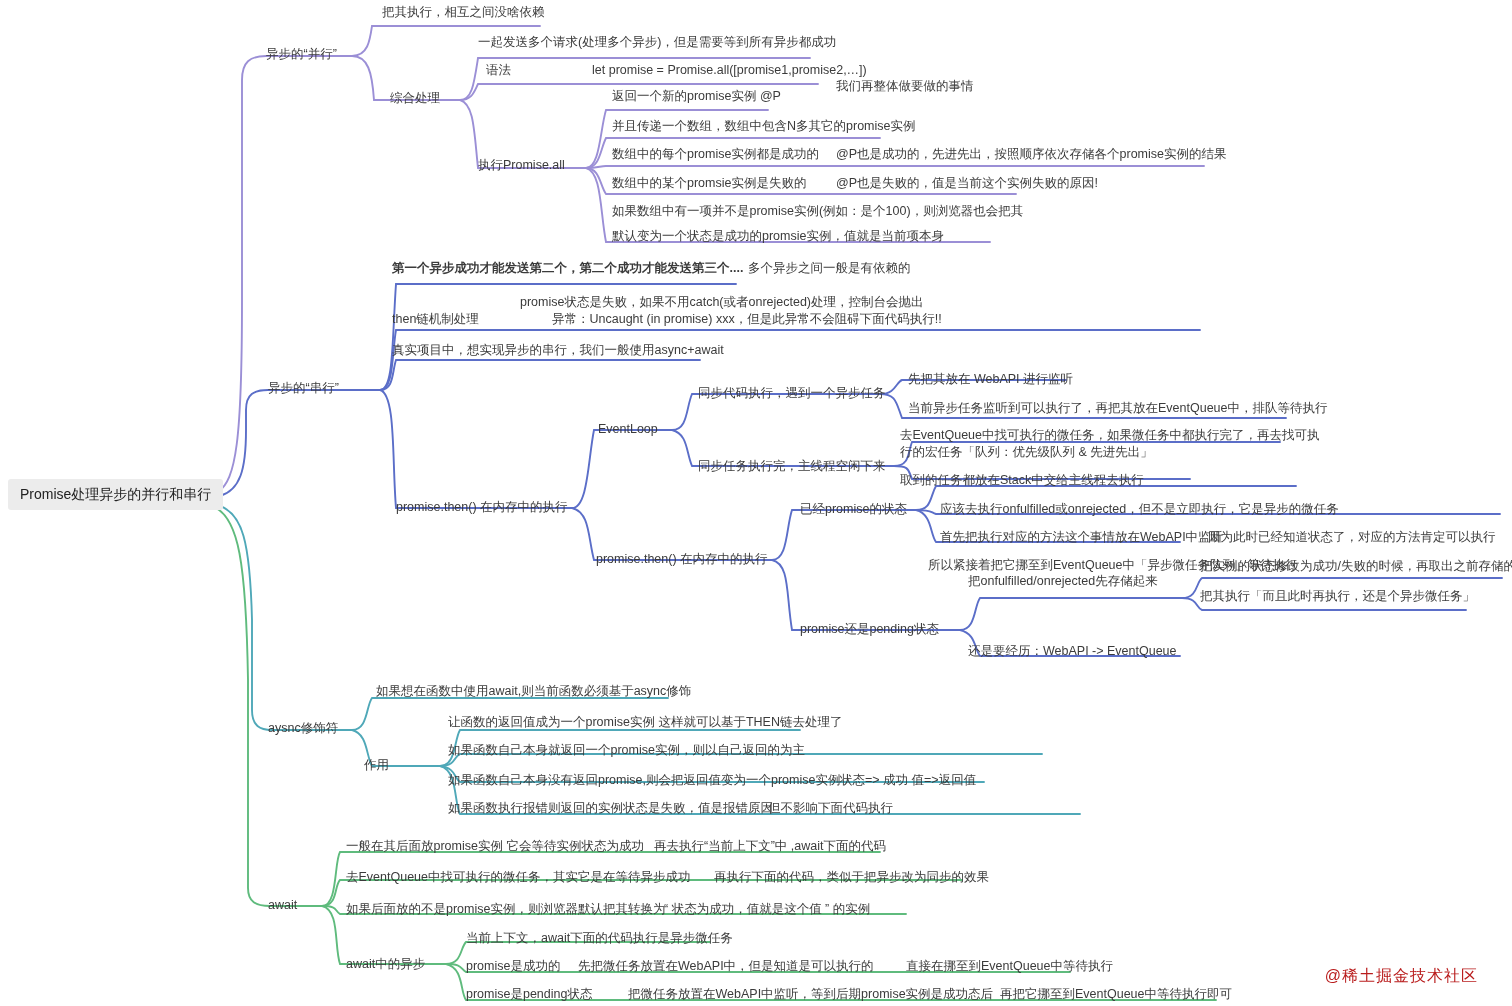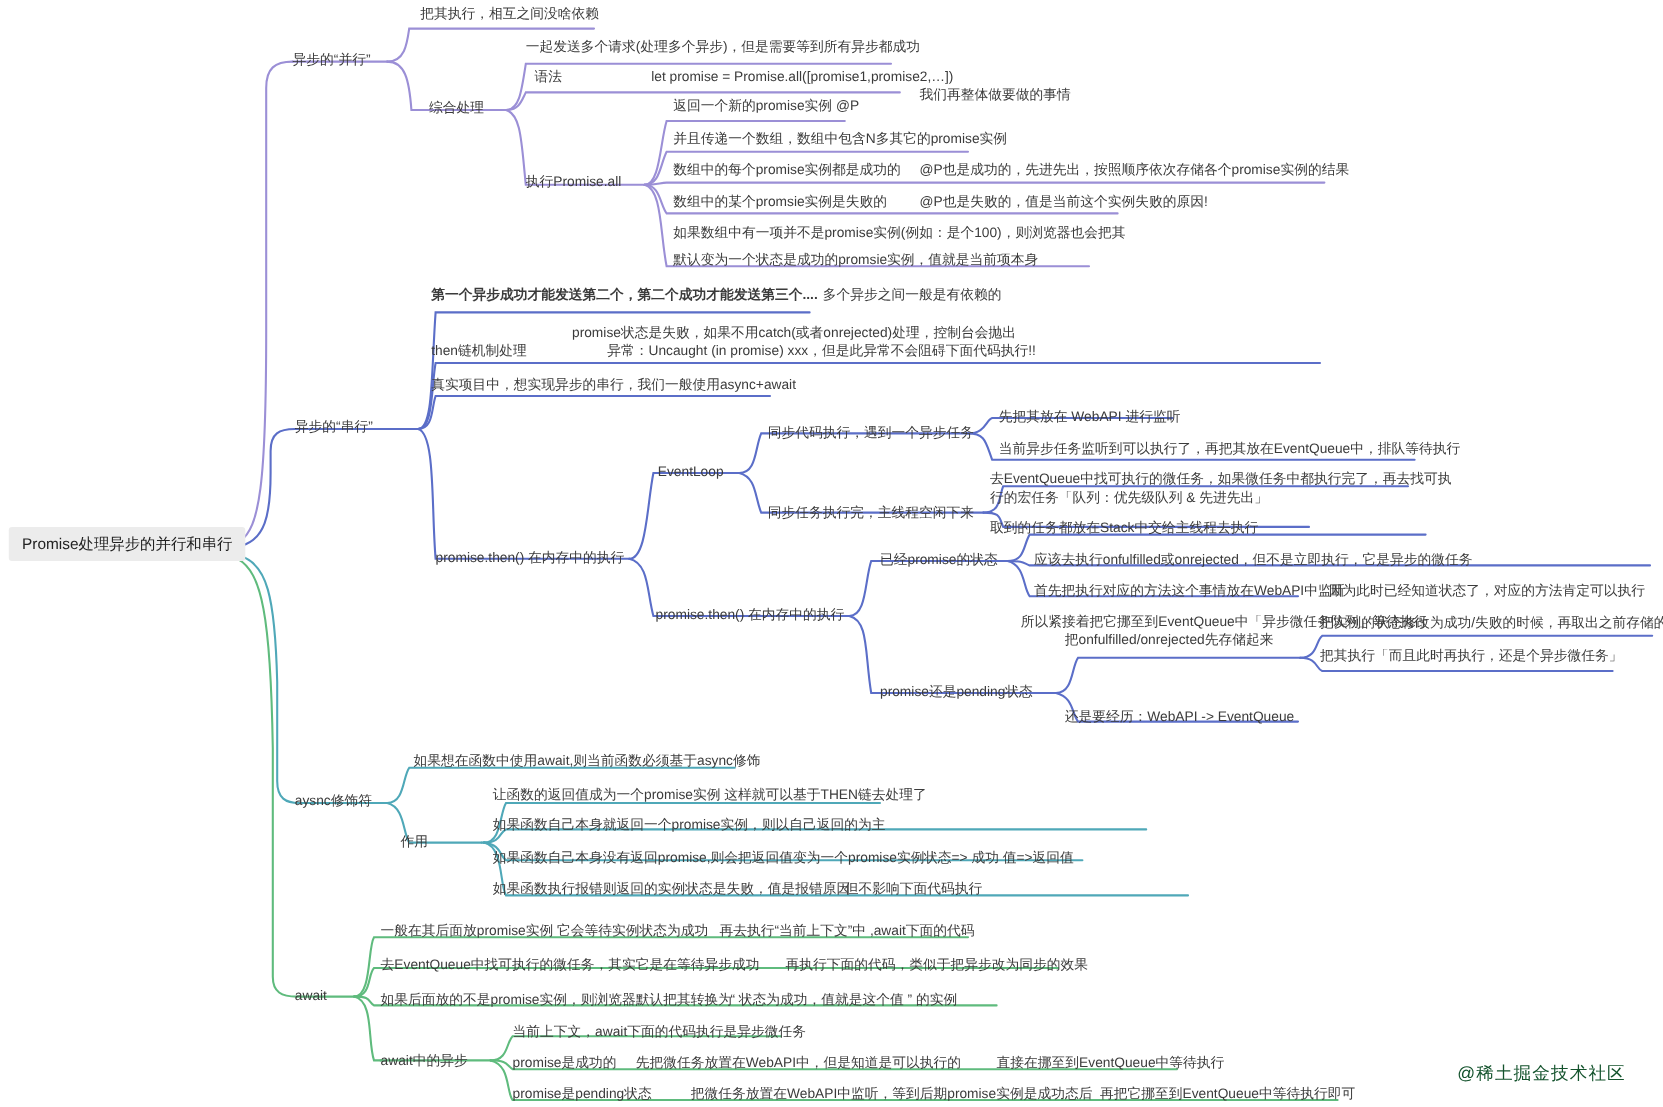--- a/index.html
+++ b/index.html
@@ -8,21 +8,21 @@
     font-family:"Liberation Sans","DejaVu Sans",sans-serif;
     color:#3c3c3c;
   }
   #links{position:absolute;left:0;top:0;width:1512px;height:1006px;pointer-events:none;}
   .node{position:absolute;white-space:nowrap;font-size:12.5px;line-height:1.35;color:#3b3b3b;}
   .node.root{
     background:#ececec;color:#222;font-size:14px;
     padding:6px 12px;border-radius:3px;left:8px;top:479px;
   }
   .wm{
-    position:absolute;right:34px;top:966px;font-size:16px;color:#14532d;
+    position:absolute;right:34px;top:966px;font-size:16px;color:#b91c1c;
     letter-spacing:1px;white-space:nowrap;
   }
 </style>
 </head>
 <body>
 
 <svg id="links" viewBox="0 0 1512 1006" xmlns="http://www.w3.org/2000/svg">
   <g fill="none" stroke-width="1.9" stroke-linecap="round">
 
     <path d="M218 492 C236 480 242 440 242 300 L242 80 C242 62 250 56 266 56" stroke="#9b8fd6"></path>

